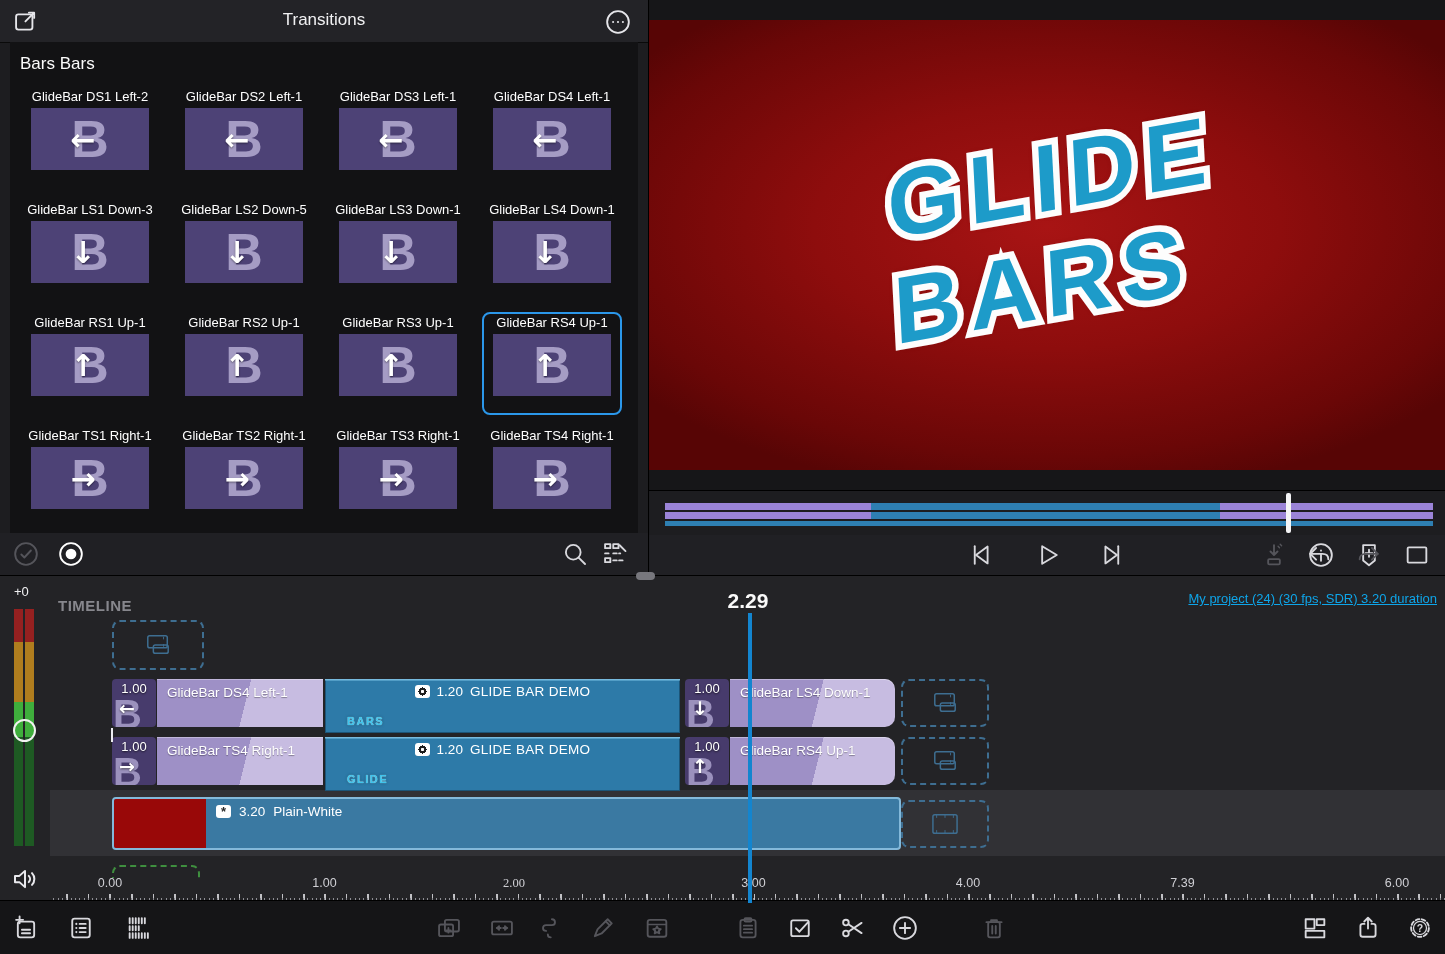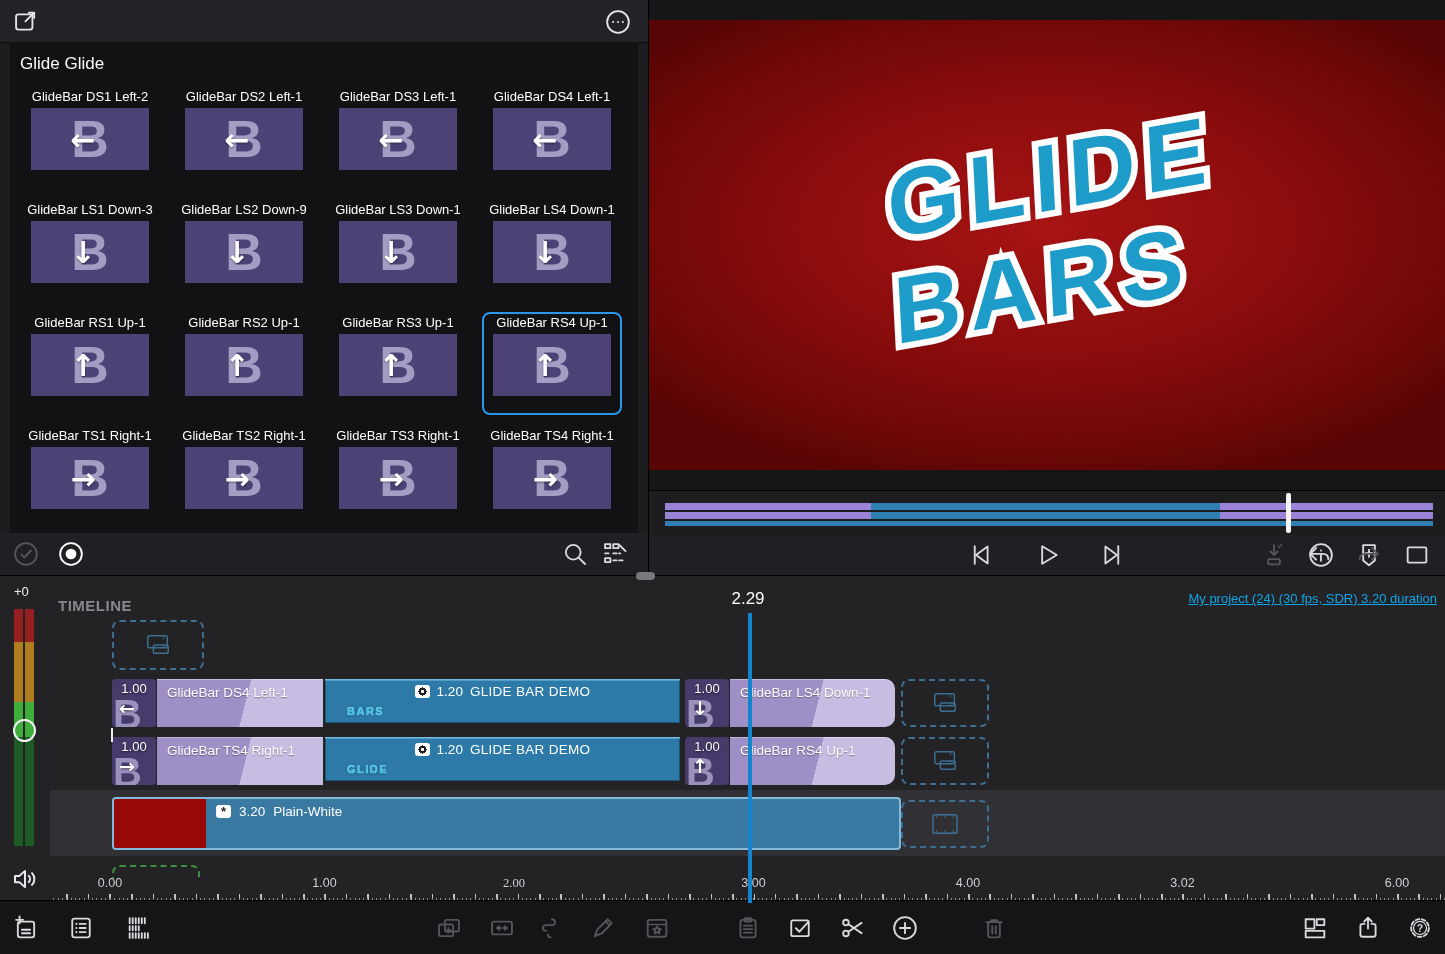--- a/index.html
+++ b/index.html
@@ -53,21 +53,21 @@
   .seg{position:absolute;top:0;bottom:0;}
   #scrub-playhead{position:absolute;left:637px;top:2px;width:5px;height:40px;background:#f4f4f6;border-radius:2px;}
   #transport{position:absolute;left:0;top:535px;width:796px;height:40px;background:#202024;}
   .tp-btn{position:absolute;top:6px;width:28px;height:28px;}
 
   
   #timeline{position:absolute;left:0;top:575px;width:1445px;height:325px;background:#232326;border-top:1px solid #000;}
   #drag-pill{position:absolute;left:636px;top:-4px;width:19px;height:8px;border-radius:4px;background:#77777d;}
   #gain-label{position:absolute;left:14px;top:8px;font-size:13px;color:#f0f0f2;}
   #tl-label{position:absolute;left:58px;top:21px;font-size:15px;font-weight:bold;letter-spacing:.5px;color:#87878d;}
-  #tl-time{position:absolute;left:748px;top:13px;transform:translateX(-50%);font-size:17px;color:#fafafa;}
+  #tl-time{position:absolute;left:748px;top:13px;transform:translateX(-50%);font-size:21px;color:#fafafa;font-weight:bold;}
   #project-info{position:absolute;right:8px;top:15px;font-size:13px;color:#0ea5e9;text-decoration:underline;}
   #meters{position:absolute;left:14px;top:33px;width:21px;height:237px;}
   .meter-bar{position:absolute;top:0;width:9px;height:237px;
      background:linear-gradient(to bottom,#952020 0 33px,#b07d1e 33px 93px,#3fae3c 93px 128px,#1e5a23 128px 100%);}
   #meter-knob{position:absolute;left:-1px;top:110px;width:19px;height:19px;border:2.5px solid #f2f2f2;border-radius:50%;}
   #speaker-btn{position:absolute;left:10px;top:288px;width:30px;height:30px;color:#e8e8ec;}
   #main-band{position:absolute;left:50px;top:214px;width:1395px;height:66px;background:#313135;}
 
   .ph-dashed{position:absolute;border:2px dashed #3e6e91;border-radius:8px;box-sizing:border-box;
              display:flex;align-items:center;justify-content:center;color:#3e6e91;}
@@ -84,21 +84,21 @@
   .tchip .b{position:absolute;left:1px;bottom:-10px;font-size:40px;font-weight:bold;color:#9b91bd;}
   .tchip .ar{position:absolute;left:7px;bottom:8px;font-size:19px;font-weight:bold;color:#fff;
              font-family:"DejaVu Sans",sans-serif;text-shadow:0 1px 2px rgba(0,0,0,.5);}
   .tchip .dur{position:absolute;top:2px;left:0;right:0;text-align:center;font-size:13px;color:#fff;
               text-shadow:0 1px 2px rgba(0,0,0,.7);}
   .pclip{position:absolute;height:48px;background:linear-gradient(104deg,#9e90c6 0 53%,#c7bce1 53% 100%);
          box-shadow:inset 0 1px 0 rgba(255,255,255,.35);}
   .pclip .lbl{position:absolute;left:10px;top:6px;font-size:13.5px;color:#fff;white-space:nowrap;
               text-shadow:0 1px 1px rgba(0,0,0,.35);}
   .pclip.rend{border-radius:0 10px 10px 0;}
-  .titleclip{position:absolute;height:44px;background:#2d7aa8;
+  .titleclip{position:absolute;height:54px;background:#2d7aa8;
          box-shadow:inset 0 1.5px 0 rgba(135,205,240,.85), inset 0 0 0 1px rgba(15,55,80,.55);}
   .titleclip .head{position:absolute;left:0;right:0;top:5px;display:flex;align-items:center;justify-content:center;gap:7px;}
   .badge-title{width:15px;height:13px;border-radius:3px;
          background:radial-gradient(circle at 50% 50%, #fff 0 1.4px, #1d1d1d 1.5px 4px, #fff 4.1px);}
   .titleclip .dur{font-size:13.5px;color:#fff;}
   .titleclip .nm{font-size:13.5px;color:#fff;letter-spacing:.3px;}
   .watermark{position:absolute;left:22px;bottom:6px;font-size:11px;font-weight:bold;letter-spacing:1.5px;
          color:#3fc4ec;text-shadow:0 0 1px #e8f8ff,0 0 3px #0a4c68;}
   #main-clip{position:absolute;left:112px;top:221px;width:789px;height:53px;background:#3a79a2;
          border:2px solid #83b9da;border-radius:4px;box-sizing:border-box;overflow:hidden;}
@@ -129,32 +129,33 @@
 <div id="app">
 
   <section id="panel">
     <div id="panel-header">
       <div id="popout-btn">
         <svg class="icon" viewBox="0 0 24 24">
           <rect x="3.5" y="5.5" width="14" height="13" rx="2"></rect>
             <path d="M11.5 11.5L19 4M14.5 4H19v4.5"></path>
         </svg>
       </div>
+      <div id="panel-title">Transitions</div>
       <div id="more-btn">
         <svg class="icon" viewBox="0 0 24 24">
           <circle cx="12" cy="12" r="9.3"></circle>
           <circle cx="7.8" cy="12" r="0.9" fill="currentColor" stroke="none"></circle>
           <circle cx="12" cy="12" r="0.9" fill="currentColor" stroke="none"></circle>
           <circle cx="16.2" cy="12" r="0.9" fill="currentColor" stroke="none"></circle>
         </svg>
       </div>
     </div>
 
     <div id="panel-body">
-      <div id="section-title">Glide Glide</div>
+      <div id="section-title">Bars Bars</div>
       <div id="tile-grid">
           <div class="tile">
             <div class="tile-label">GlideBar DS1 Left-2</div>
             <div class="tile-thumb">
               <span class="tile-b">B</span>
               <span class="tile-arrow">←</span>
             </div>
           </div>
           <div class="tile">
             <div class="tile-label">GlideBar DS2 Left-1</div>
@@ -178,21 +179,21 @@
             </div>
           </div>
           <div class="tile">
             <div class="tile-label">GlideBar LS1 Down-3</div>
             <div class="tile-thumb">
               <span class="tile-b">B</span>
               <span class="tile-arrow">↓</span>
             </div>
           </div>
           <div class="tile">
-            <div class="tile-label">GlideBar LS2 Down-9</div>
+            <div class="tile-label">GlideBar LS2 Down-5</div>
             <div class="tile-thumb">
               <span class="tile-b">B</span>
               <span class="tile-arrow">↓</span>
             </div>
           </div>
           <div class="tile">
             <div class="tile-label">GlideBar LS3 Down-1</div>
             <div class="tile-thumb">
               <span class="tile-b">B</span>
               <span class="tile-arrow">↓</span>
@@ -497,21 +498,21 @@
       </div>
     </div>
     <div id="inpoint"></div>
 
     <div id="ruler-labels">
         <span class="rlab" style="left: 110px;">0.00</span>
         <span class="rlab" style="left: 324.5px;">1.00</span>
         <span class="rlab" style="left: 514px; font-family: Liberation Serif, serif;">2.00</span>
         <span class="rlab" style="left: 753.5px;">3.00</span>
         <span class="rlab" style="left: 968px;">4.00</span>
-        <span class="rlab" style="left: 1182.5px;">3.02</span>
+        <span class="rlab" style="left: 1182.5px;">7.39</span>
         <span class="rlab" style="left: 1397px;">6.00</span>
       </div>
     <div id="ruler-ticks-tall"></div>
     <div id="ruler-ticks-small"></div>
 
     <div id="playhead"></div>
   </section>
 
   <footer id="toolbar">
     <div class="tb-btn en" style="left:26px">

